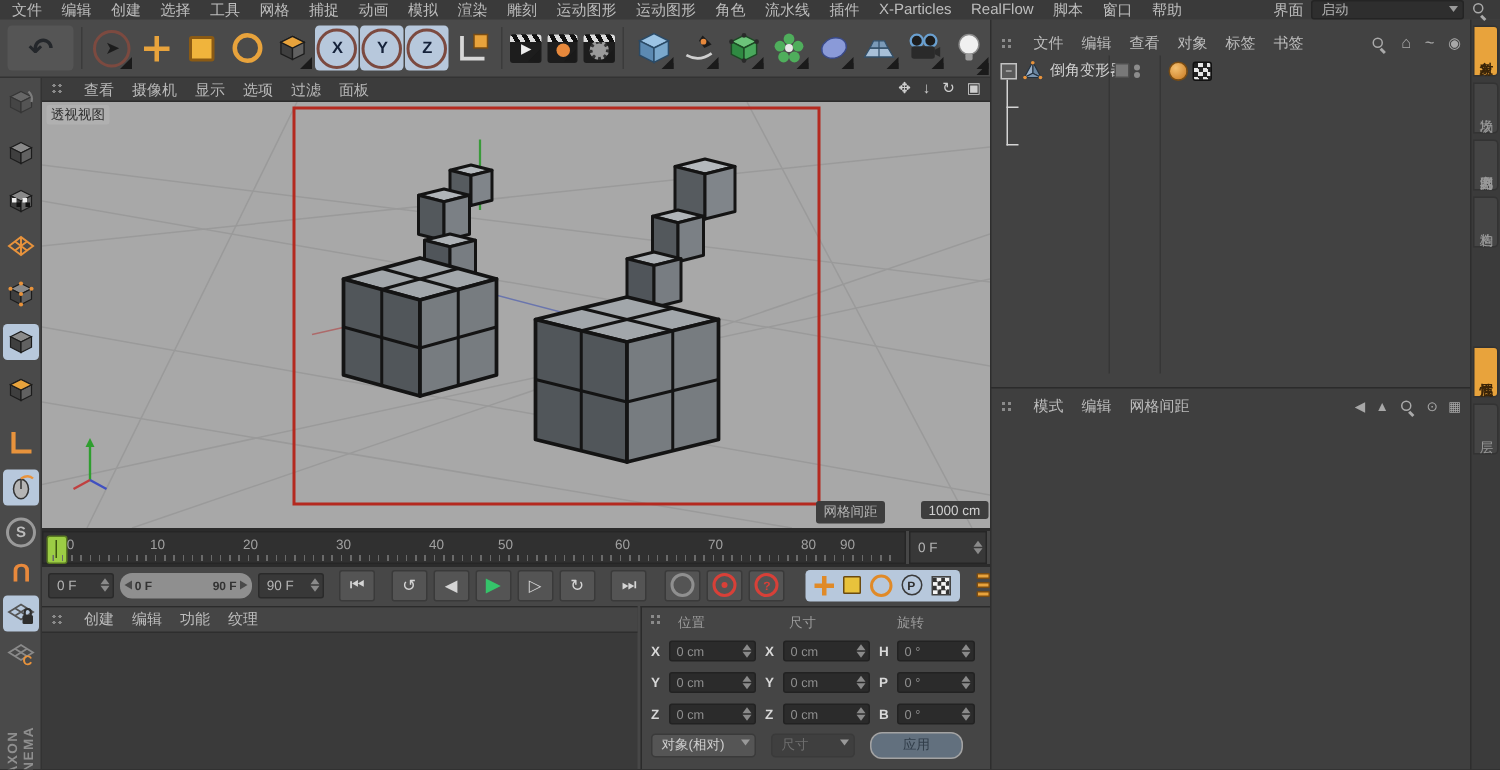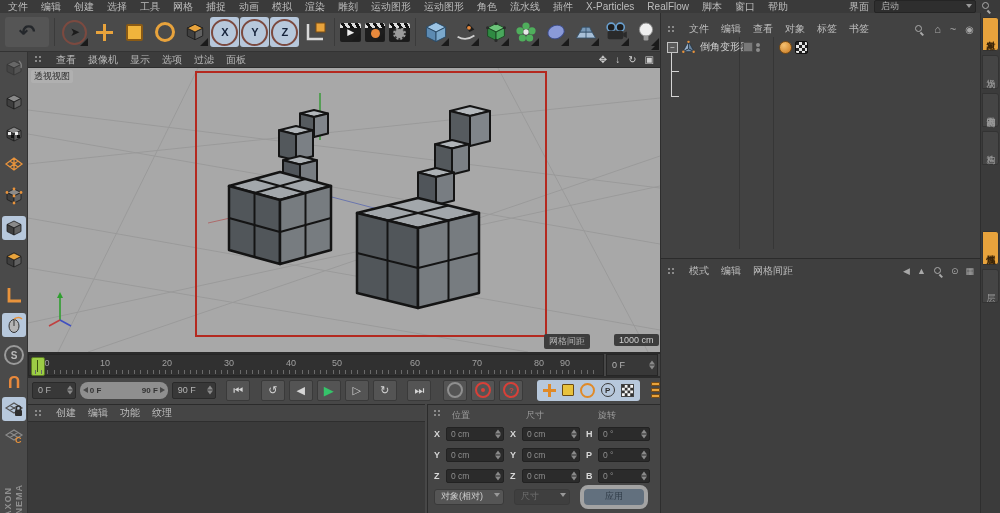--- a/index.html
+++ b/index.html
@@ -130,21 +130,21 @@
           border-left:1px solid #2b2b2b;box-sizing:border-box}
   .chead{position:absolute;top:4px;font-size:9px;color:#9c9c9c}
   .crow{position:absolute;height:15px;display:flex;align-items:center}
   .clabel{width:10px;font-size:9px;font-weight:bold;color:#d8d8d8}
   .cfield{position:relative;width:58px;height:14px;background:#2b2b2b;border:1px solid #222;border-radius:2px;
           display:flex;align-items:center;padding:0 9px 0 4px;font-size:8.5px;color:#8f8f8f;box-sizing:border-box;margin-left:2px}
   .cdd{position:relative;height:16px;background:#555;border:1px solid #3a3a3a;border-radius:3px;font-size:9px;color:#cfcfcf;
        display:flex;align-items:center;padding:0 14px 0 6px;box-sizing:border-box}
   .cdd.dis{background:#3f3f3f;color:#6f6f6f}
   .applyBtn{height:16px;border-radius:8px;background:#62707e;color:#313d49;font-size:9px;font-weight:normal;
-            display:flex;align-items:center;justify-content:center;border:4px solid #a3a3a3}
+            display:flex;align-items:center;justify-content:center;border:1px solid #a3a3a3}
   .hsep{position:absolute;background:#2b2b2b}
 </style>
 </head>
 <body>
 
 <div id="app">
 
   <svg width="0" height="0" style="position:absolute">
     <defs>
       <g id="g-cube">

